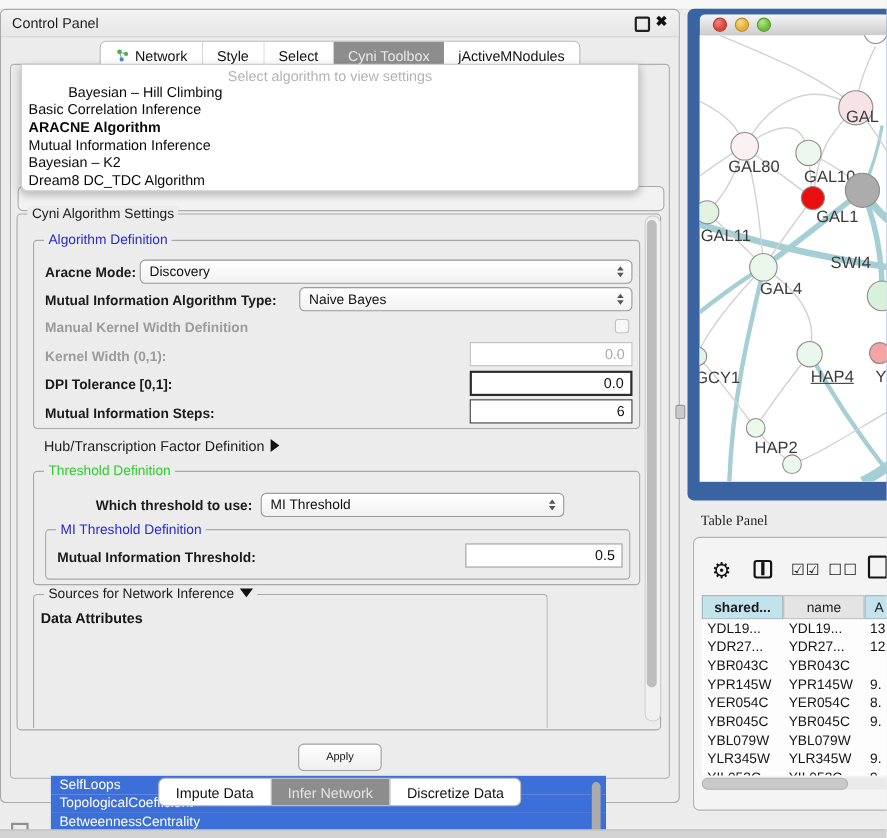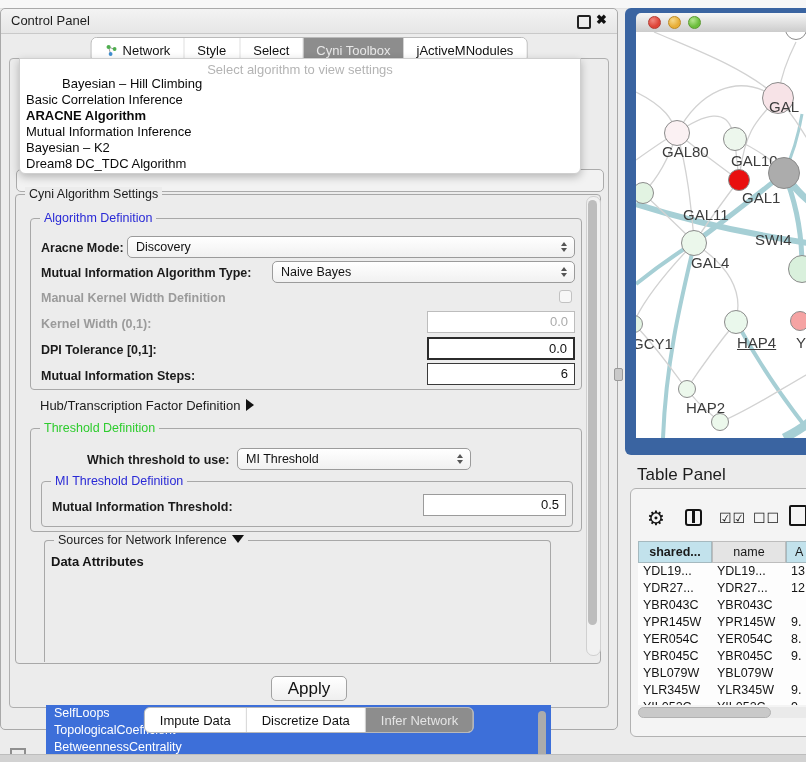--- a/index.html
+++ b/index.html
@@ -80,21 +80,21 @@
   #set-thumb{left:1px;top:3px;width:9px;height:425px;background:#BDBDBD;border-radius:6px;}
 
   
   #attr-list{left:30px;top:510px;width:505px;height:82px;background:#FFF;overflow:hidden;}
   .attr-item{height:17px;line-height:17px;padding-left:8px;font-size:12.5px;color:#FFF;background:#3D6FD9;}
   #attr-vscroll{left:521px;top:514px;width:10px;height:72px;background:#3D6FD9;}
   #attr-vthumb{left:1px;top:2px;width:8px;height:66px;background:#ABABAB;border-radius:5px;}
 
   #apply-btn{left:50%;top:617px;transform:translateX(-50%);width:74px;height:23px;
     background:linear-gradient(#FFFFFF,#EFEFEF);border:1px solid #A2A2A2;border-radius:5px;
-    font-size:17px;color:#111;display:flex;align-items:center;justify-content:center;}
+    font-size:10px;color:#111;display:flex;align-items:center;justify-content:center;}
 
   #bottom-tabs{left:50%;top:698px;transform:translateX(-50%);display:flex;height:24px;
     background:#FFF;border:1px solid #B9B9B9;border-radius:6px;overflow:hidden;}
   .btab{display:flex;align-items:center;padding:0 15px;font-size:13px;color:#111;
     border-right:1px solid #D6D6D6;white-space:nowrap;}
   .btab:last-child{border-right:none;}
   .btab.sel{background:#8D8D8D;color:#E4E4E4;}
 
   
   #divider-grip{left:614px;top:368px;width:7px;height:11px;background:#C9C9C9;border:1px solid #9A9A9A;border-radius:2px;}
@@ -105,21 +105,21 @@
     background:linear-gradient(#F6F6F6,#CCCCCC);border-bottom:1px solid #9A9A9A;border-radius:5px 0 0 0;}
   .light{width:13px;height:13px;border-radius:50%;top:3px;box-sizing:border-box;}
   #light-red{left:12px;background:radial-gradient(circle at 35% 30%,#F1887F,#DE4438 60%);border:1px solid #B23B31;}
   #light-yellow{left:32px;background:radial-gradient(circle at 35% 30%,#F6D98A,#E8AE37 60%);border:1px solid #BD8A22;}
   #light-green{left:52px;background:radial-gradient(circle at 35% 30%,#B5E690,#6CBE3C 60%);border:1px solid #58992E;}
   #net-canvas{left:11px;top:24px;width:179px;height:406px;background:#FFF;overflow:hidden;}
   .net-node{position:absolute;border-radius:50%;border:1px solid #8B8B8B;box-sizing:border-box;}
   .net-label{position:absolute;font-size:15px;color:#3C3C3C;white-space:nowrap;}
 
   
-  #table-panel-title{left:637px;top:465px;font-size:17px;color:#1d1d1d;}
+  #table-panel-title{left:637px;top:465px;font-size:13px;color:#1d1d1d;font-family:Liberation Serif, serif;}
   #table-window{left:630px;top:488px;width:182px;height:249px;background:#F4F4F4;
     border:1px solid #B2B2B2;border-radius:6px;box-sizing:border-box;overflow:hidden;}
   .ticon{color:#141414;}
   #gear-icon{left:16px;top:17px;font-size:20px;}
   #cols-icon{left:54px;top:20px;width:17px;height:17px;border:2.5px solid #141414;border-radius:3px;box-sizing:border-box;}
   #cols-icon i{position:absolute;left:5px;top:0;width:2.5px;height:12px;background:#141414;}
   #checks-on{left:88px;top:21px;font-size:14px;letter-spacing:1px;}
   #checks-off{left:122px;top:21px;font-size:14px;letter-spacing:1px;}
   #doc-icon{left:158px;top:16px;width:18px;height:21px;border:2.5px solid #141414;border-radius:2px;box-sizing:border-box;background:#F4F4F4;}
   .th{top:52px;height:22px;box-sizing:border-box;border:1px solid #A5B9BF;font-size:12.5px;color:#1a1a1a;
@@ -218,36 +218,36 @@
       </div>
 
       <span class="abs" style="left:24px;top:203px;font-size:13px;color:#1b1b1b;">
         <span>Hub/Transcription Factor Definition</span><span class="tri-right"></span>
       </span>
 
       <div class="abs group" style="left:14px;top:233px;width:552px;height:104px;">
         <span class="group-label t-green">Threshold Definition</span>
 
         <span class="abs flabel" style="left:56px;top:24px;">Which threshold to use:</span>
-        <div class="abs combo" style="left:206px;top:19px;width:234px;height:22px;">
+        <div class="abs combo" style="left:206px;top:19px;width:276px;height:22px;">
           <span>MI Threshold</span>
           <span class="spinner">
               <i class="up"></i>
               <i class="dn"></i>
             </span>
         </div>
 
         <div class="abs group" style="left:10px;top:52px;width:532px;height:46px;">
           <span class="group-label t-blue">MI Threshold Definition</span>
           <span class="abs flabel" style="left:10px;top:18px;">Mutual Information Threshold:</span>
           <div class="abs tfield norm" style="left:381px;top:12px;width:143px;height:22px;">0.5</div>
         </div>
       </div>
 
-      <div class="abs group" style="left:28px;top:345px;width:507px;height:122px;border-bottom:none;border-radius:4px 4px 0 0;">
+      <div class="abs group" style="left:14px;top:345px;width:468px;height:122px;border-bottom:none;border-radius:4px 4px 0 0;">
         <span class="group-label t-dark">
           <span>Sources for Network Inference</span><span class="tri-down"></span>
         </span>
         <span class="abs" style="left:6px;top:13px;font-size:13px;font-weight:bold;color:#151515;">Data Attributes</span>
       </div>
 
       <div class="abs" id="attr-list">
         <div class="attr-item">SelfLoops</div>
         <div class="attr-item">TopologicalCoefficient</div>
         <div class="attr-item">BetweennessCentrality</div>
@@ -273,25 +273,25 @@
     <div class="abs menu-item bold" style="top:49px;">ARACNE Algorithm</div>
     <div class="abs menu-item" style="top:65px;">Mutual Information Inference</div>
     <div class="abs menu-item" style="top:81px;">Bayesian – K2</div>
     <div class="abs menu-item" style="top:97px;">Dream8 DC_TDC Algorithm</div>
   </div>
 
   <div class="abs" id="bottom-tabs">
     <div class="btab">
       <span>Impute Data</span>
     </div>
+    <div class="btab sel">
+      <span>Infer Network</span>
+    </div>
     <div class="btab">
       <span>Discretize Data</span>
-    </div>
-    <div class="btab sel">
-      <span>Infer Network</span>
     </div>
   </div>
 </div>
 
 <div class="abs" id="divider-grip"></div>
 
 <div class="abs" id="net-window">
   <div class="abs" id="net-titlebar">
     <span class="abs light" id="light-red"></span>
     <span class="abs light" id="light-yellow"></span>
@@ -339,21 +339,21 @@
       <div class="net-label" style="left: 133px; top: 66px;">GAL</div>
       <div class="net-node" style="left: 149px; top: -14px; height: 22px; width: 22px; background: rgb(255, 255, 255);"></div>
       <div class="net-node" style="left: 28px; top: 88px; height: 26px; width: 26px; background: rgb(251, 241, 243);"></div>
       <div class="net-label" style="left: 26px; top: 111px;">GAL80</div>
       <div class="net-node" style="left: 87px; top: 95px; height: 24px; width: 24px; background: rgb(237, 247, 237);"></div>
       <div class="net-label" style="left: 95px; top: 120px;">GAL10</div>
       <div class="net-node" style="left: 92px; top: 137px; height: 22px; width: 22px; background: rgb(233, 15, 15);"></div>
       <div class="net-label" style="left: 106px; top: 157px;">GAL1</div>
       <div class="net-node" style="left: 132px; top: 125px; height: 32px; width: 32px; background: rgb(172, 172, 172);"></div>
       <div class="net-node" style="left: -4px; top: 150px; height: 22px; width: 22px; background: rgb(226, 243, 226);"></div>
-      <div class="net-label" style="left: 1px; top: 174px; padding-left: 46px;">GAL11</div>
+      <div class="net-label" style="left: 1px; top: 174px;">GAL11</div>
       <div class="net-node" style="left: 152px; top: 223px; height: 28px; width: 28px; background: rgb(217, 240, 220);"></div>
       <div class="net-label" style="left: 119px; top: 199px;">SWI4</div>
       <div class="net-node" style="left: 45px; top: 198px; height: 26px; width: 26px; background: rgb(235, 247, 235);"></div>
       <div class="net-label" style="left: 55px; top: 222px;">GAL4</div>
       <div class="net-node" style="left: -11px; top: 283px; height: 18px; width: 18px; background: rgb(227, 244, 227);"></div>
       <div class="net-label" style="left: -4px; top: 303px;">GCY1</div>
       <div class="net-node" style="left: 88px; top: 278px; height: 24px; width: 24px; background: rgb(234, 248, 236);"></div>
       <div class="net-label" style="left: 101px; top: 302px; text-decoration: underline;">HAP4</div>
       <div class="net-node" style="left: 154px; top: 279px; height: 20px; width: 20px; background: rgb(245, 163, 163);"></div>
       <div class="net-label" style="left: 160px; top: 302px;">Y</div>

